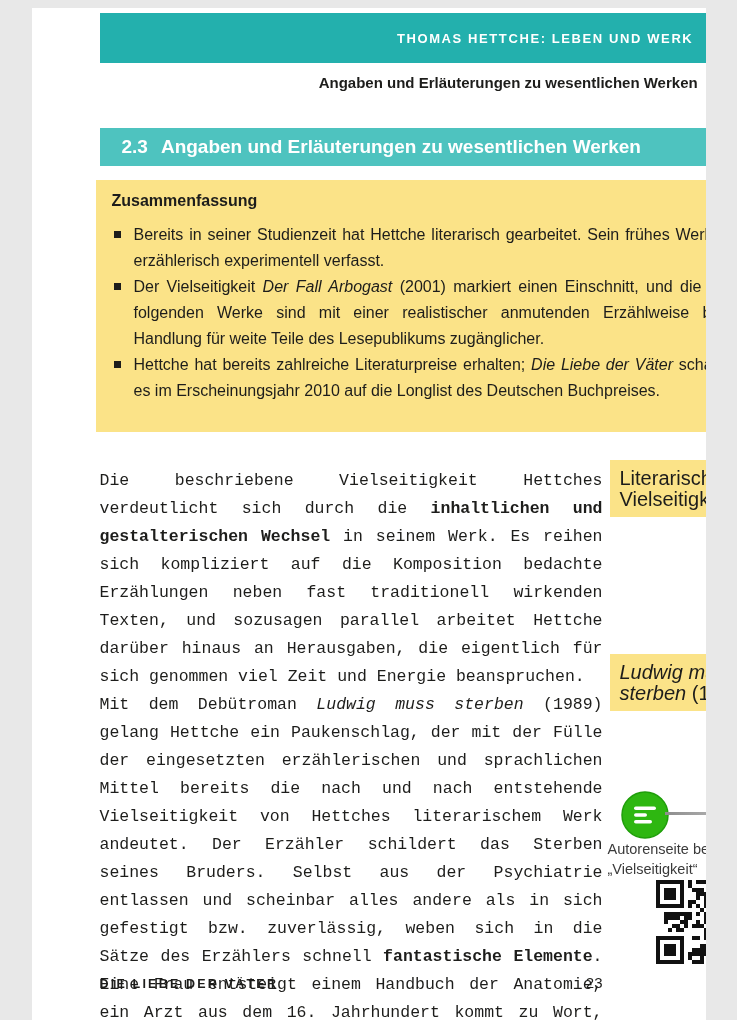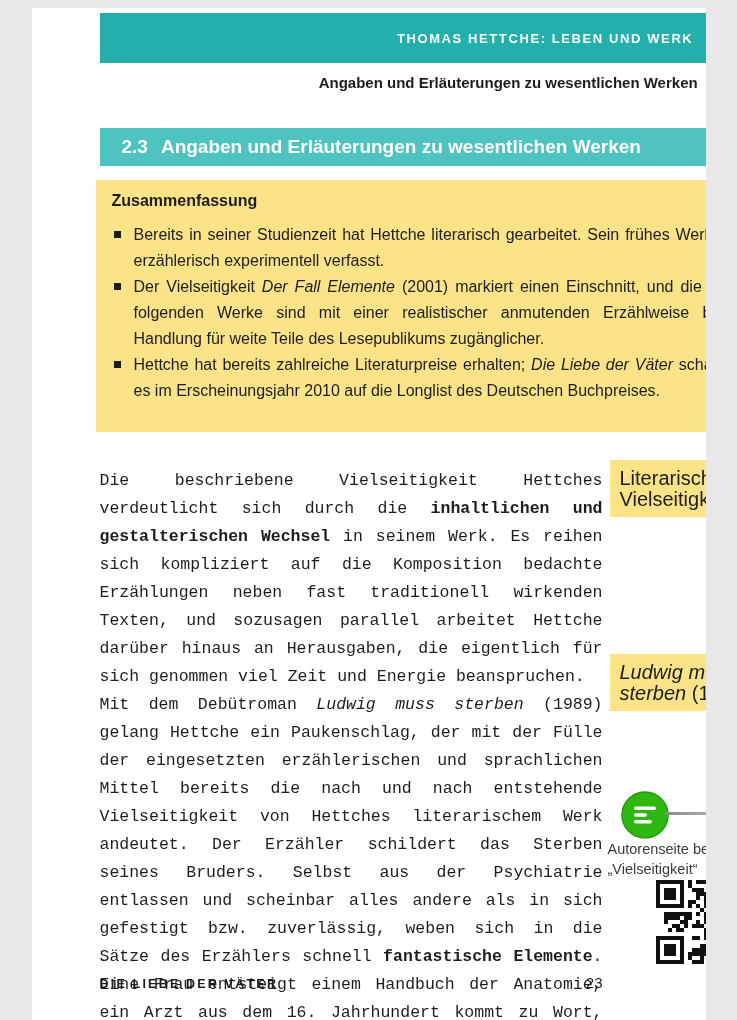--- a/index.html
+++ b/index.html
@@ -101,21 +101,21 @@
 
   <div class="summary-box">
     <h3 class="summary-title">Zusammenfassung</h3>
     <ul class="summary-list">
       <li>
         <span class="marker"></span>
         <span><span>Bereits in seiner Studienzeit hat Hettche literarisch gearbeitet. Sein frühes Werk ist erzählerisch experimentell verfasst.</span></span>
       </li>
       <li>
         <span class="marker"></span>
-        <span><span>Der Vielseitigkeit </span><span class="it">Der Fall Elemente</span><span> (2001) markiert einen Einschnitt, und die ihm folgenden Werke sind mit einer realistischer anmutenden Erzähl­weise bzw. Handlung für weite Teile des Lesepublikums zugänglicher.</span></span>
+        <span><span>Der Vielseitigkeit </span><span class="it">Der Fall Arbogast</span><span> (2001) markiert einen Einschnitt, und die ihm folgenden Werke sind mit einer realistischer anmutenden Erzähl­weise bzw. Handlung für weite Teile des Lesepublikums zugänglicher.</span></span>
       </li>
       <li>
         <span class="marker"></span>
         <span><span>Hettche hat bereits zahlreiche Literaturpreise erhalten; </span><span class="it">Die Liebe der Väter</span><span> schaffte es im Erscheinungsjahr 2010 auf die Longlist des Deutschen Buch­preises.</span></span>
       </li>
     </ul>
   </div>
 
   <p class="body-par par-1"><span>Die beschriebene Vielseitigkeit Hettches verdeutlicht sich durch die </span><span class="bd">inhaltlichen und gestalterischen Wechsel</span><span> in seinem Werk. Es reihen sich kompliziert auf die Komposition bedachte Erzäh­lungen neben fast traditionell wirkenden Texten, und sozusa­gen parallel arbeitet Hettche darüber hinaus an Herausgaben, die eigentlich für sich genommen viel Zeit und Energie bean­spruchen.</span></p>
   <p class="body-par par-2"><span>Mit dem Debütroman </span><span class="it">Ludwig muss sterben</span><span> (1989) gelang Hett­che ein Paukenschlag, der mit der Fülle der eingesetzten erzähle­rischen und sprachlichen Mittel bereits die nach und nach entste­hende Vielseitigkeit von Hettches literarischem Werk andeutet. Der Erzähler schildert das Sterben seines Bruders. Selbst aus der Psychiatrie entlassen und scheinbar alles andere als in sich gefestigt bzw. zuverlässig, weben sich in die Sätze des Erzählers schnell </span><span class="bd">fantastische Elemente</span><span>. Eine Frau entsteigt einem Hand­buch der Anatomie, ein Arzt aus dem 16. Jahrhundert kommt zu Wort, Zitate und Bilder mischen sich, was durch die auf den ers­ten Blick nicht zu trennenden Erzählelemente der modernen Er­zählweise erreicht wird. Nur allmählich werden die Themen Tod,</span></p>

